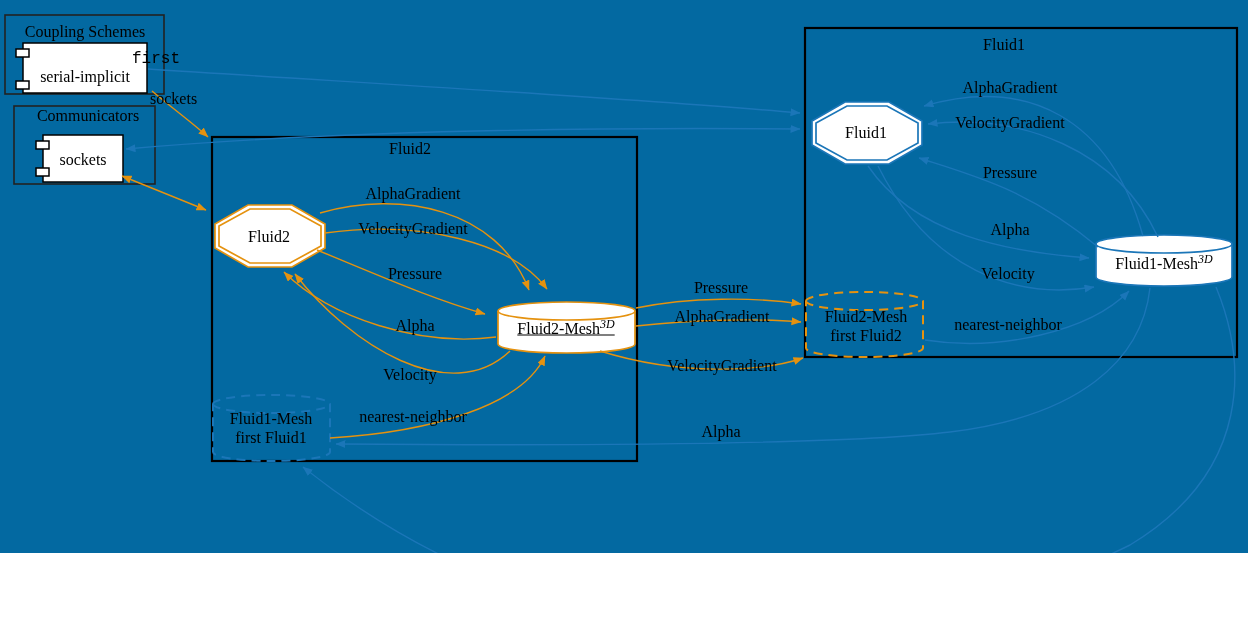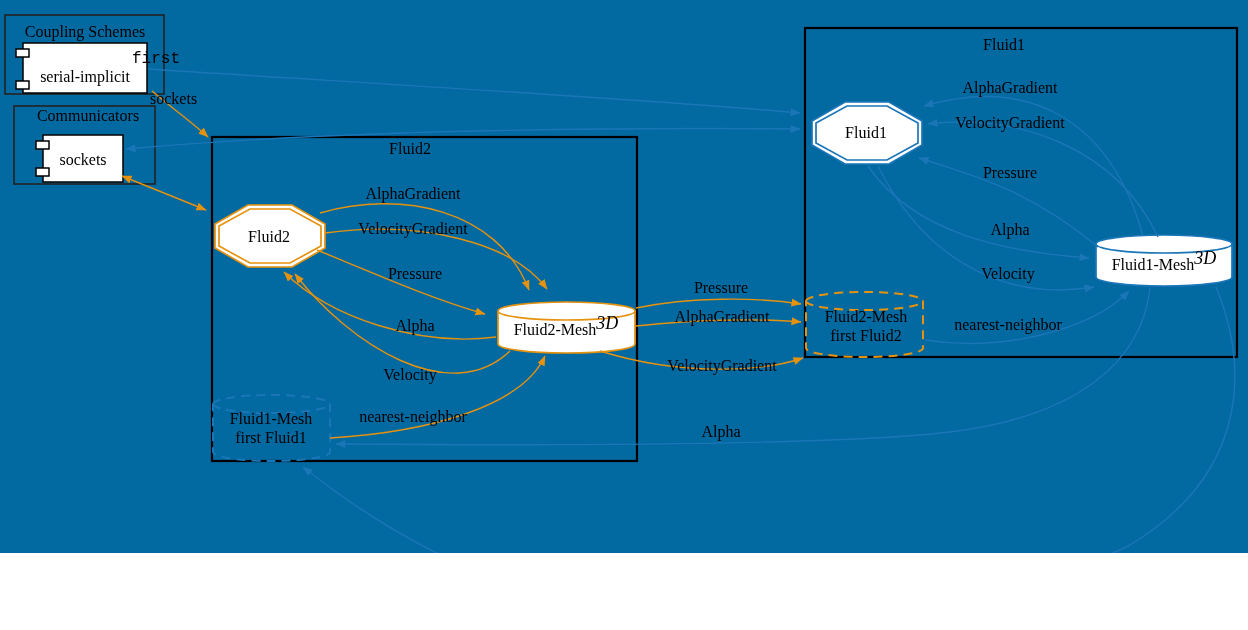--- a/index.html
+++ b/index.html
@@ -2,21 +2,21 @@
 <html><head>
 <meta charset="utf-8">
 <style>
   html,body{margin:0;padding:0;background:#ffffff;}
   #canvas{position:relative;width:1248px;height:553px;background:#0369a1;overflow:hidden;
           font-family:"Liberation Serif","DejaVu Serif",serif;}
   #gfx{position:absolute;left:0;top:0;}
   .lbl{position:absolute;transform:translate(-50%,-50%);font-size:16px;color:#000;
        white-space:nowrap;line-height:19px;text-align:center;}
   .lbl-left{position:absolute;transform:translate(0,-50%);font-size:16px;color:#000;white-space:nowrap;}
-  .sup{font-style:italic;font-size:18px;vertical-align:6px;letter-spacing:0;}
+  .sup{font-style:italic;font-size:12px;vertical-align:6px;letter-spacing:0;}
 </style>
 </head>
 <body>
 
 <div id="canvas">
 
 <svg id="gfx" width="1248" height="630" viewBox="0 0 1248 630">
   <defs>
     <marker id="mb" markerUnits="userSpaceOnUse" markerWidth="12" markerHeight="10" refX="9.5" refY="4" orient="auto-start-reverse">
       <path d="M0,0 L10,4 L0,8 Z" fill="#1B76B8"></path>
@@ -100,21 +100,21 @@
 <div class="lbl" style="left:85px;top:31px;">Coupling Schemes</div>
 <div class="lbl" style="left:85px;top:76px;">serial-implicit</div>
 <div class="lbl-left" style="left:132px;top:59px;font-family:Liberation Mono, monospace;">first</div>
 <div class="lbl-left" style="left:150px;top:99px;">sockets</div>
 
 <div class="lbl" style="left:88px;top:115px;">Communicators</div>
 <div class="lbl" style="left:83px;top:159px;">sockets</div>
 
 <div class="lbl" style="left:410px;top:148px;">Fluid2</div>
 <div class="lbl" style="left:269px;top:236px;">Fluid2</div>
-<div class="lbl" style="left:566px;top:326px;"><span>Fluid2-Mesh</span><span class="sup">3D</span></div>
+<div class="lbl" style="left:566px;top:326px;text-decoration:underline;"><span>Fluid2-Mesh</span><span class="sup">3D</span></div>
 <div class="lbl" style="left:271px;top:428px;">
   <span style="display:block">Fluid1-Mesh</span>
   <span style="display:block">first Fluid1</span>
 </div>
 <div class="lbl" style="left:413px;top:193px;">AlphaGradient</div>
 <div class="lbl" style="left:413px;top:228px;">VelocityGradient</div>
 <div class="lbl" style="left:415px;top:273px;">Pressure</div>
 <div class="lbl" style="left:415px;top:325px;">Alpha</div>
 <div class="lbl" style="left:410px;top:374px;">Velocity</div>
 <div class="lbl" style="left:413px;top:416px;">nearest-neighbor</div>

